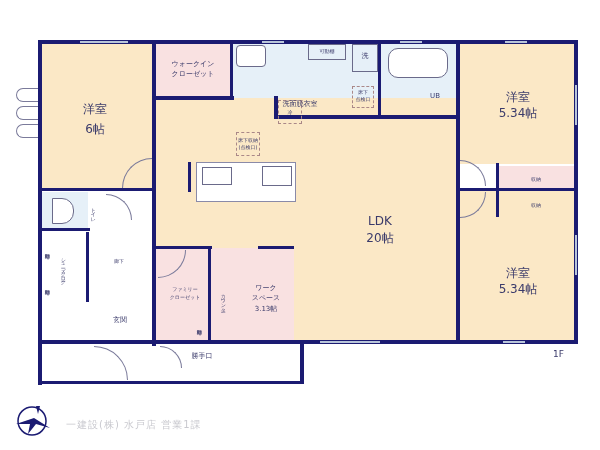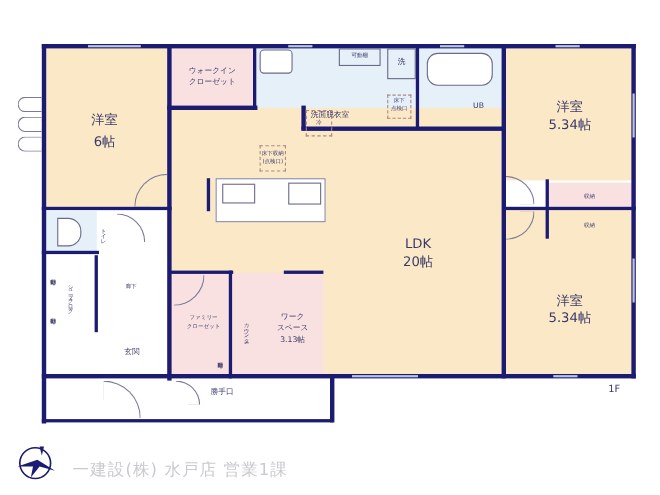--- a/index.html
+++ b/index.html
@@ -15,21 +15,21 @@
   .win  { position:absolute; background:#b9c6da; }
   .lbl { position:absolute; text-align:center; color:#3a3a6a; line-height:1.25; white-space:nowrap; }
   .lbl.big { font-size:12px; }
   .lbl.sm  { font-size:7px; }
   .lbl.xs  { font-size:5px; }
   .vt { writing-mode:vertical-rl; text-orientation:upright; letter-spacing:-1px; }
   .dotbox { position:absolute; border:1px dashed #a88; box-sizing:border-box; }
   .door { position:absolute; border:1px solid #7a7a9a; box-sizing:border-box; }
   .counter { position:absolute; background:#ffffff; border:1px solid #8a8aa8; box-sizing:border-box; }
   .fixture { position:absolute; border:1px solid #6a6a8a; box-sizing:border-box; background:#fff; }
-  .logo-text { position:absolute; left:66px; top:418px; font-size:15px; color:#c9c9cf; letter-spacing:1px; }
+  .logo-text { position:absolute; left:66px; top:418px; font-size:10px; color:#c9c9cf; letter-spacing:1px; }
   .floor-lbl { position:absolute; left:553px; top:349px; font-size:9px; color:#3a3a6a; }
 </style>
 </head>
 <body>
 
 <div class="plan">
 
   <div class="room beige" style="left:40px;top:42px;width:114px;height:146px;"></div>
   <div class="room pink" style="left:154px;top:42px;width:78px;height:56px;"></div>
   <div class="room blue" style="left:232px;top:42px;width:148px;height:74px;"></div>

